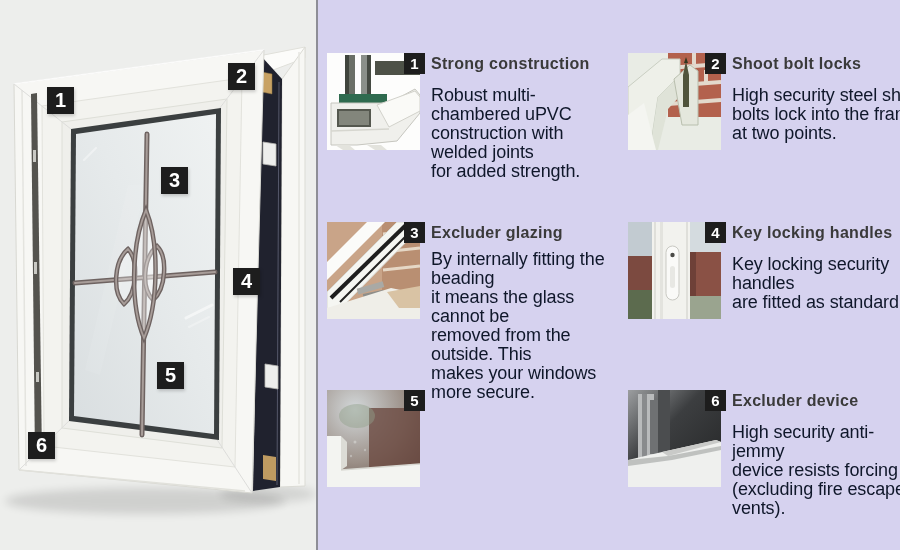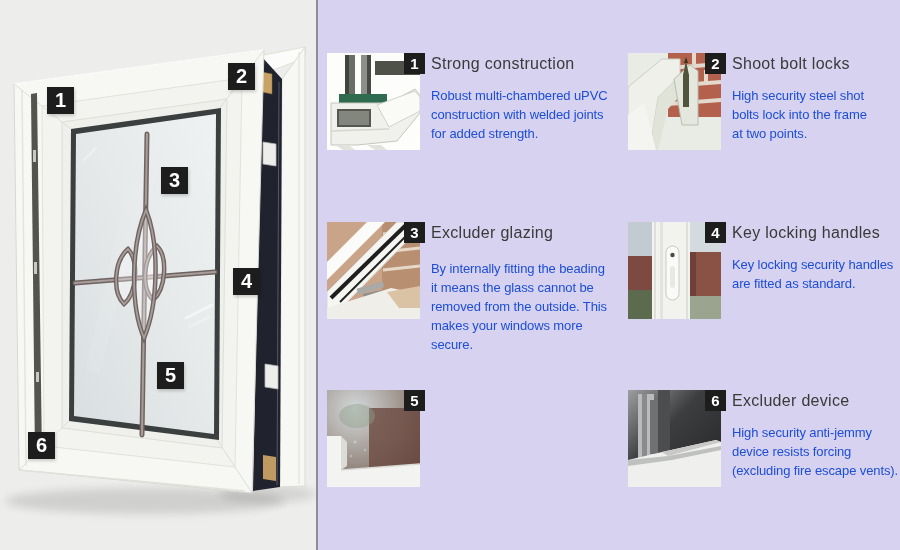--- a/index.html
+++ b/index.html
@@ -19,27 +19,27 @@
   
   .right-panel{position:absolute;left:318px;top:0;width:582px;height:550px;background:#d6d2ef;}
   .feature{position:absolute;width:290px;height:160px;}
   .thumb{position:absolute;left:0;top:0;width:93px;height:97px;overflow:hidden;}
   .badge{
     position:absolute;left:77px;top:0;width:21px;height:21px;background:#1d1d1d;
     color:#ffffff;font-weight:bold;font-size:15px;line-height:21px;text-align:center;
   }
   .texts{position:absolute;left:104px;top:0;width:192px;}
   .f-title{
-    margin:0;font-size:16px;font-weight:normal;color:#3a3a3a;letter-spacing:.3px;line-height:21px;
+    margin:0;font-size:16px;font-weight:bold;color:#3a3a3a;letter-spacing:.3px;line-height:21px;
   }
   .f-body{
-    margin:12px 0 0 0;font-size:13px;color:#1d4ed8;line-height:19px;
+    margin:12px 0 0 0;font-size:18px;color:#0f172a;line-height:19px;
     white-space:pre-line;letter-spacing:-.1px;
   }
-  .f-body.tight{margin-top:16px;}
+  .f-body.tight{margin-top:7px;}
 </style>
 </head>
 <body>
 
 <div class="stage">
 
   <div class="left-panel">
     <svg width="316" height="550" viewBox="0 0 316 550">
       <defs>
         <linearGradient id="glassGrad" x1="0" y1="1" x2="1" y2="0">

